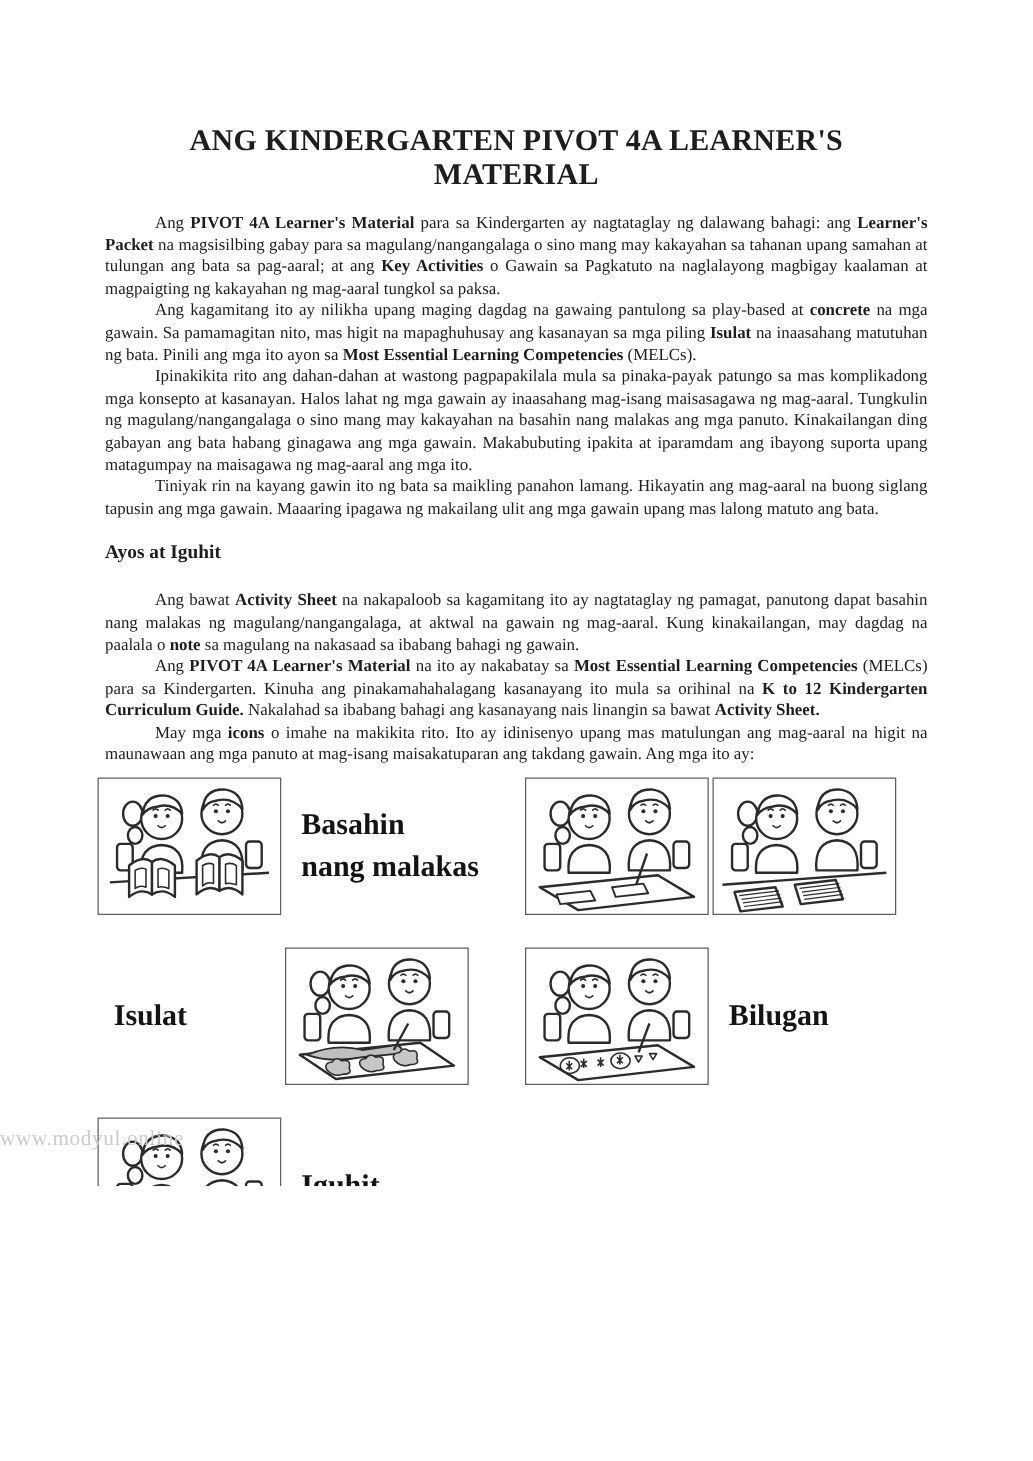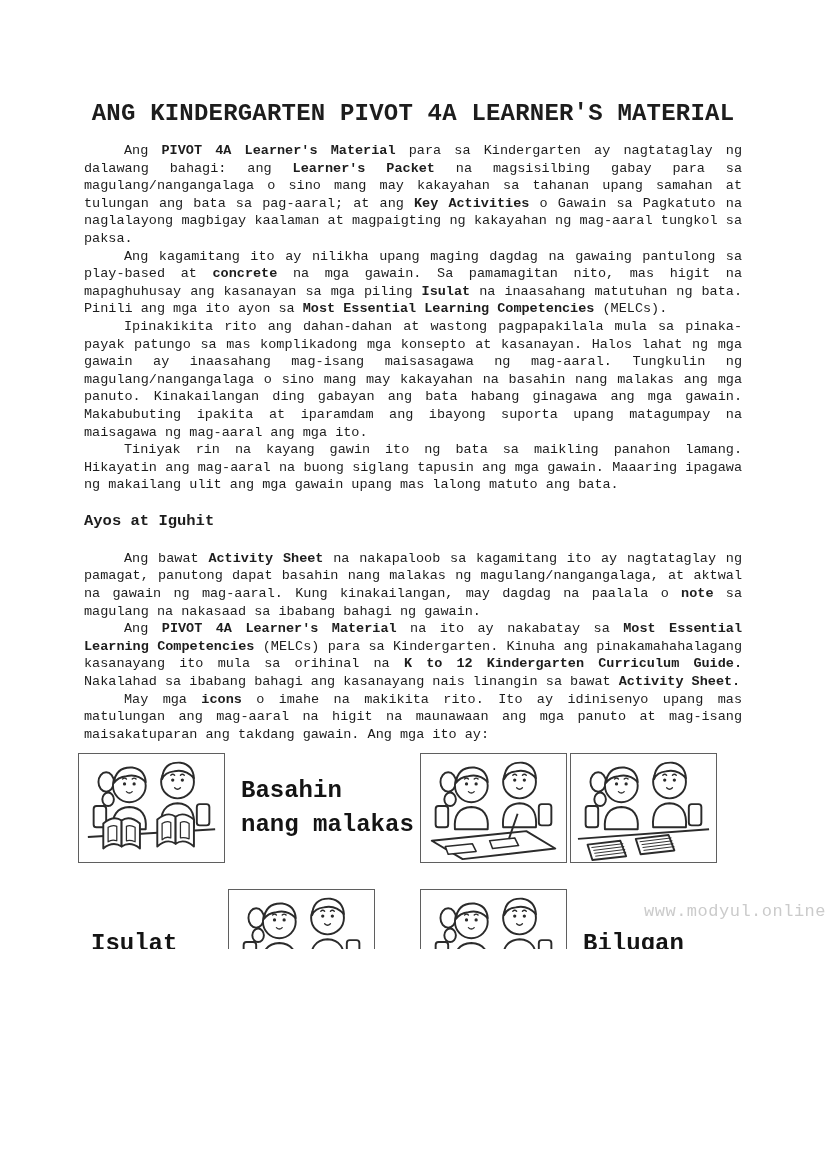--- a/index.html
+++ b/index.html
@@ -1,18 +1,18 @@
 <!DOCTYPE html>
 <html><head>
 <meta charset="utf-8">
 <style>
   html,body{margin:0;padding:0;background:#ffffff;}
   .page{
     width:826px;height:949px;position:relative;background:#fff;overflow:hidden;
-    font-family:Liberation Mono, monospace;color:#1d1d1d;
+    font-family:Liberation Serif, serif;color:#1d1d1d;
   }
   .content{padding:100px 84px 0 84px;}
   .doc-title{
     text-align:center;font-size:24px;font-weight:700;letter-spacing:.2px;
     margin:0 0 15px 0;
   }
   p.body{
     font-size:13.5px;line-height:17.6px;text-align:justify;text-indent:40px;margin:0;
   }
   .section-heading{font-size:15.5px;font-weight:700;margin:18px 0 20px 0;}
@@ -26,21 +26,21 @@
   }
   svg.scene{width:100%;height:100%;display:block;}
   .icon-label{
     font-size:24px;font-weight:700;line-height:1.42;padding-left:13px;
     white-space:pre-line;color:#141414;
   }
   .footer{
     font-style:italic;font-size:13px;margin:9px 0 0 2px;white-space:pre;color:#3a3a3a;
   }
   .watermark{
-    position:absolute;left:0;right:0;bottom:28px;text-align:right;
+    position:absolute;left:0;right:0;bottom:28px;text-align:left;
     font-size:17px;color:#cbcbcb;letter-spacing:.5px;
   }
 </style>
 </head>
 <body>
 
 <div class="page">
 
   <svg width="0" height="0" style="position:absolute" aria-hidden="true">
     <defs>

